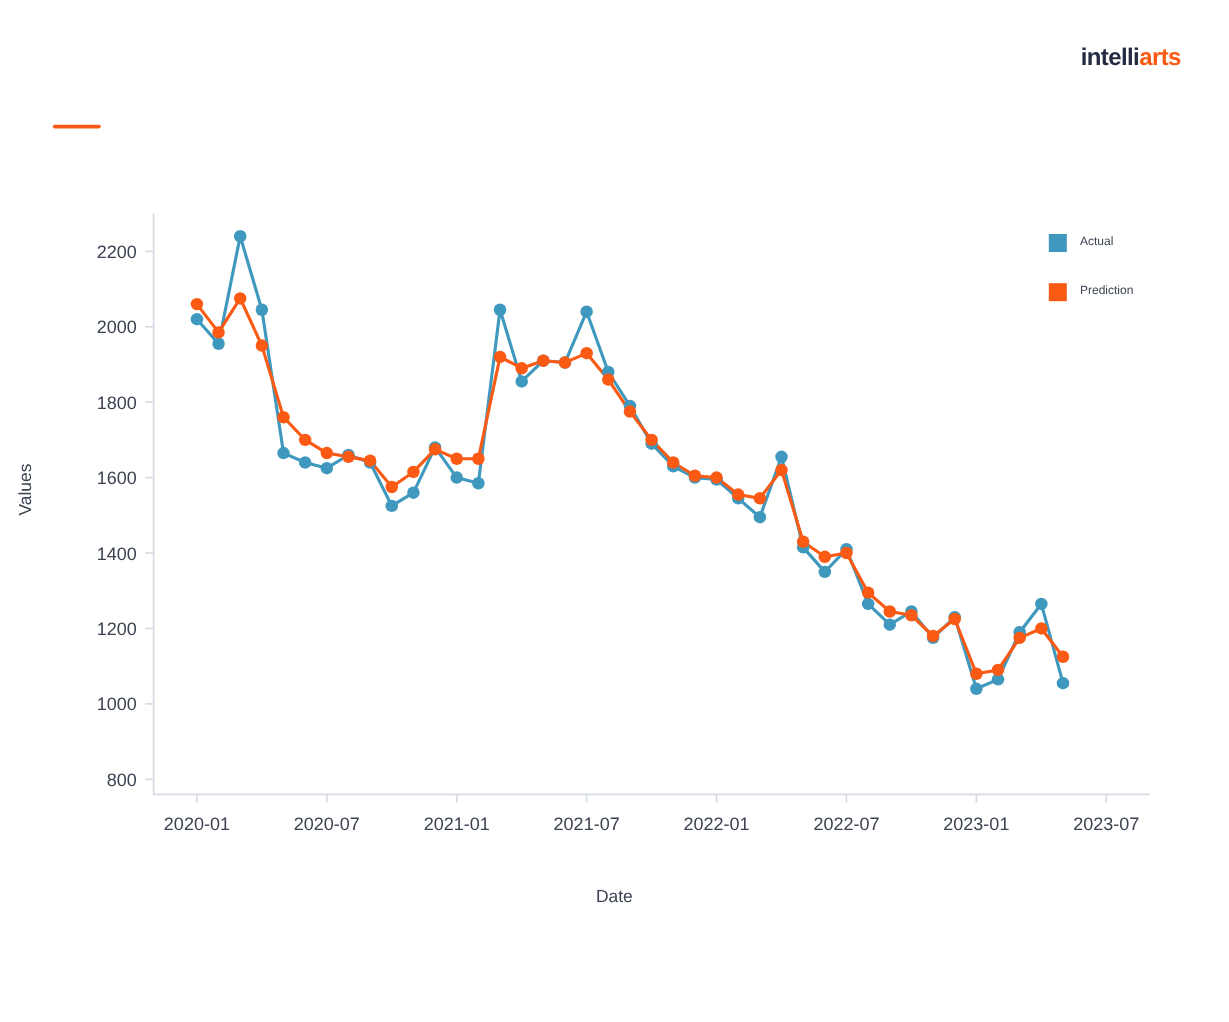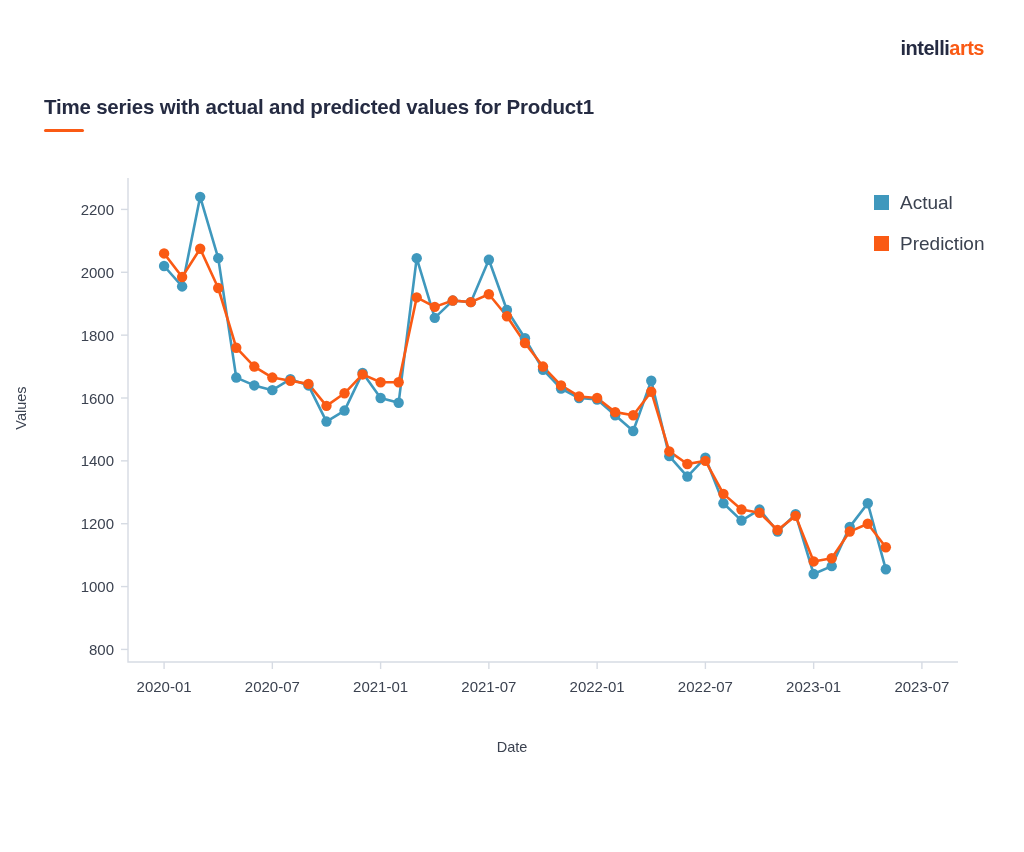--- a/index.html
+++ b/index.html
@@ -107,37 +107,36 @@
     height: 24px;
     margin-bottom: 17px;
   }
   .legend-swatch {
     width: 15px;
     height: 15px;
     margin-right: 11px;
     flex: 0 0 auto;
   }
   .legend-label {
-    font-size: 19px;
+    font-size: 10px;
     color: #3b4250;
     white-space: nowrap;
     line-height: 1;
   }
 </style>
 </head>
 <body>
 
 <div id="page">
 
   <div id="brand">
     <span class="b-dark">intelli</span><span class="b-accent">arts</span>
   </div>
 
   <div id="title-block">
-    <div id="chart-title">Time series with actual and predicted values for Product1</div>
     <div id="title-rule"></div>
   </div>
 
   <div id="plot-wrap">
     <svg id="plot-svg" width="1024" height="640" viewBox="0 0 1024 640">
       <g id="axes-group">
           <path class="axis-line" d="M 128 28 L 128 512 L 958 512"></path>
         </g>
       <g id="ytick-group">
           <line class="tick-mark" x1="121" y1="499.42857142857144" x2="128" y2="499.42857142857144"></line>

